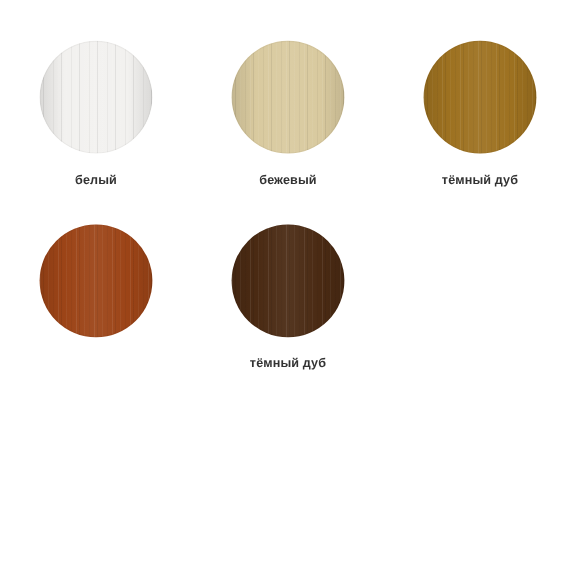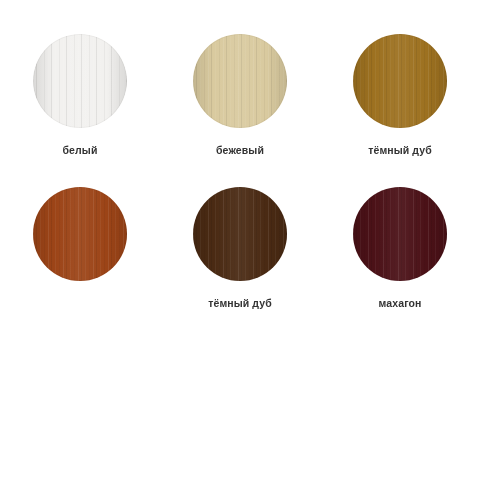--- a/index.html
+++ b/index.html
@@ -151,22 +151,14 @@
   <div class="swatch-cell">
     <div class="swatch-disc" style="background-color: rgb(74, 42, 19);">
       <div class="grain"></div>
       <div class="sheen"></div>
       <div class="rim"></div>
     </div>
     <div class="swatch-label">тёмный дуб</div>
   </div>
 
 
-  <div class="swatch-cell">
-    <div class="swatch-disc" style="background-color: rgb(75, 17, 23);">
-      <div class="grain"></div>
-      <div class="sheen"></div>
-      <div class="rim"></div>
-    </div>
-    <div class="swatch-label">махагон</div>
-  </div>
 
 </div>
 
 </body></html>

